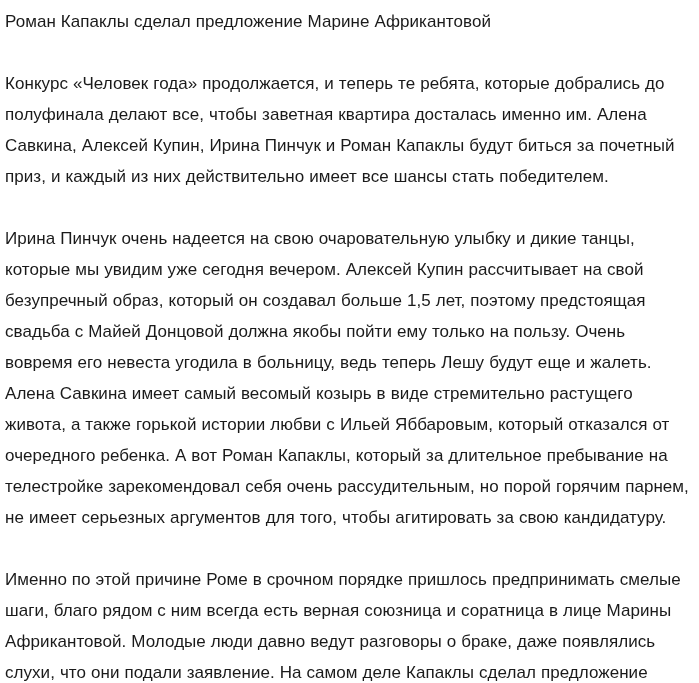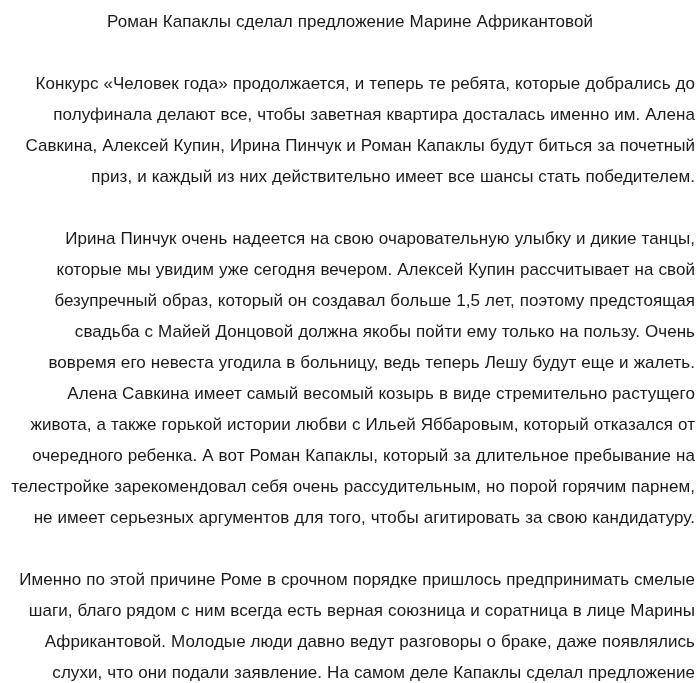--- a/index.html
+++ b/index.html
@@ -24,34 +24,33 @@
     background: #ffffff;
   }
   .article-title {
     font-size: 17px;
     line-height: 31px;
     font-weight: 400;
     margin: 0;
     letter-spacing: 0.05px;
     word-spacing: 0.2px;
     color: #1a1a1a;
-    text-align: center;
   }
   .article-body {
     margin: 0;
   }
   .paragraph {
     font-size: 17px;
     line-height: 31px;
     font-weight: 400;
     margin: 0;
     padding: 0;
     letter-spacing: 0.05px;
     word-spacing: 0.2px;
-    text-align: right;
+    text-align: left;
     color: #1a1a1a;
   }
   .paragraph-gap {
     height: 31px;
     line-height: 31px;
     font-size: 17px;
   }
 </style>
 </head>
 <body>

